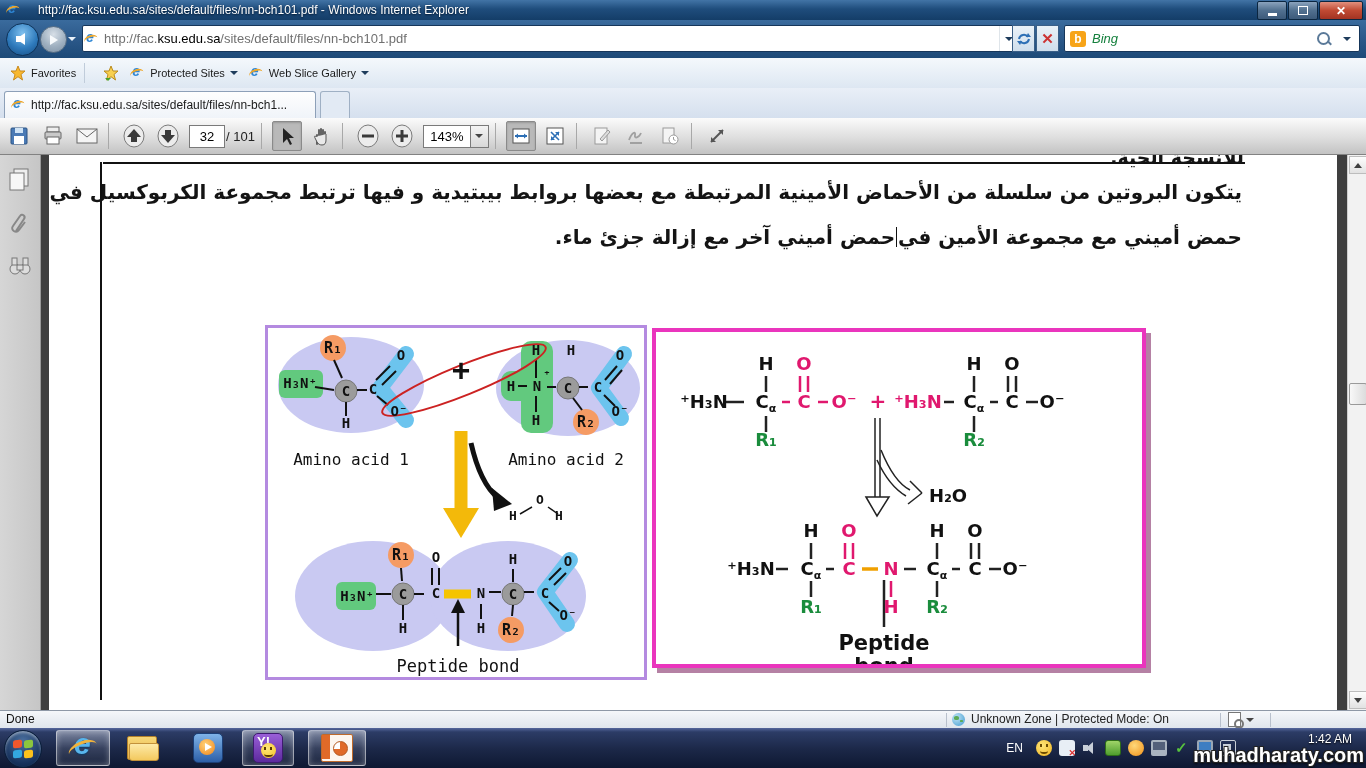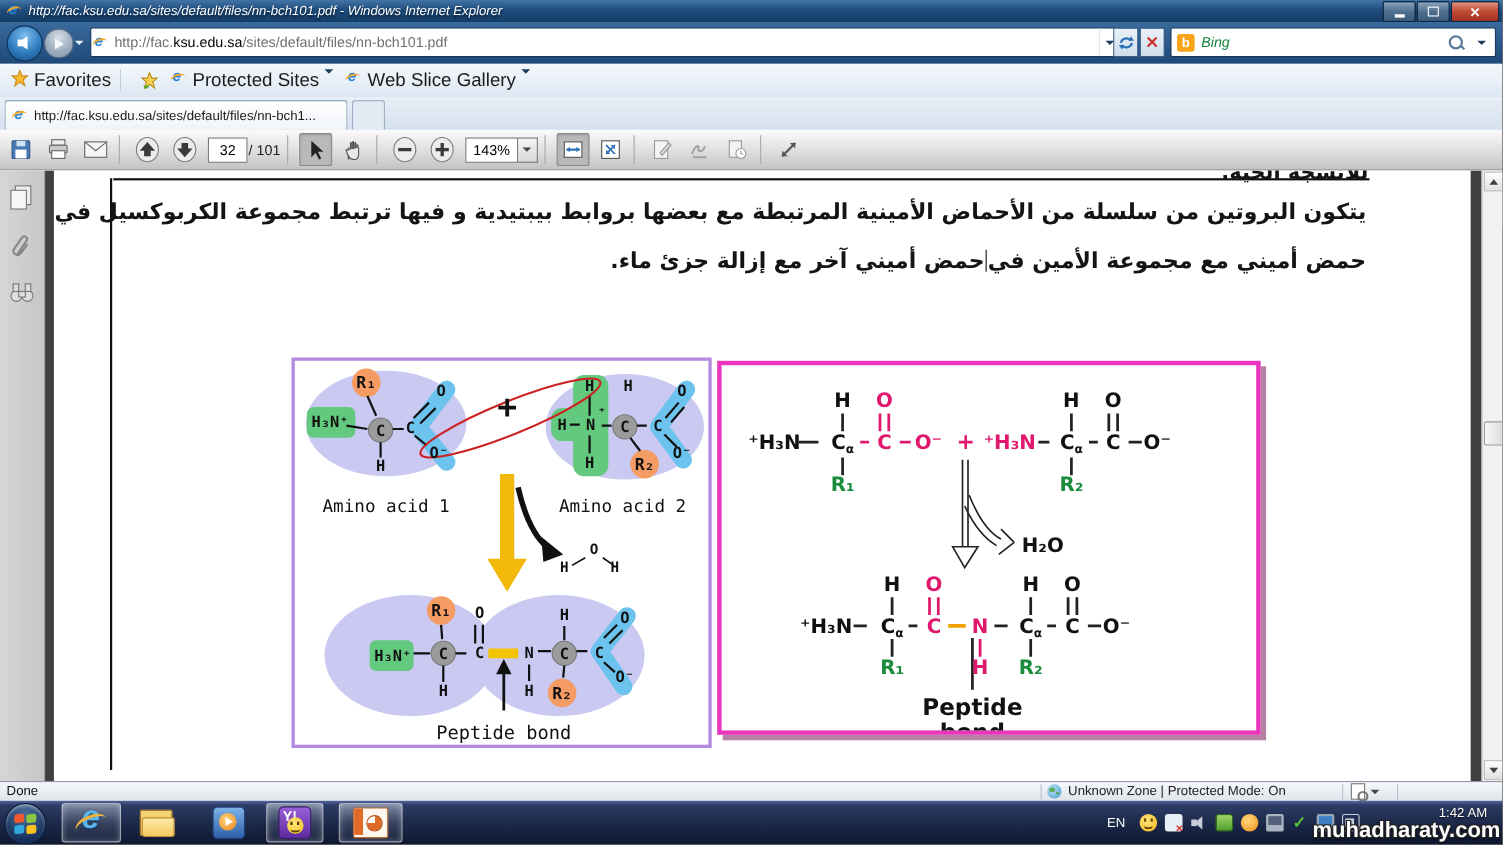--- a/index.html
+++ b/index.html
@@ -2,21 +2,21 @@
 <html><head>
 <meta charset="utf-8">
 <style>
   html,body{margin:0;padding:0;background:#000;}
   .screen{position:relative;width:1366px;height:768px;overflow:hidden;
     font-family:"Liberation Sans",sans-serif;background:#e8e8e8;}
   
   .titlebar{position:absolute;left:0;top:0;width:1366px;height:20px;
     background:linear-gradient(#4274a6 0%,#1f4d7c 45%,#143d68 100%);
     display:flex;align-items:center;padding-left:5px;box-sizing:border-box;}
-  .titletext{color:#fff;font-size:12px;margin-left:5px;text-shadow:0 1px 2px #00152b;white-space:nowrap;font-style:italic;}
+  .titletext{color:#fff;font-size:12px;margin-left:17px;text-shadow:0 1px 2px #00152b;white-space:nowrap;}
   .winbtns{position:absolute;right:3px;top:1px;display:flex;}
   .winbtn{width:28px;height:17px;margin-left:1px;border:1px solid #0b2640;border-radius:2px;
     background:linear-gradient(#8ba3bd,#51708f 50%,#3c5a7a);display:flex;align-items:center;justify-content:center;}
   .winbtn.close{width:42px;background:linear-gradient(#e2907e,#c04a33 50%,#a33322);}
   .glyph-min{width:9px;height:3px;background:#fff;margin-top:7px;}
   .glyph-max{width:8px;height:7px;border:1px solid #fff;background:transparent;}
   .glyph-x{color:#fff;font-size:12px;font-weight:bold;line-height:1;}
   
   .addrrow{position:absolute;left:0;top:20px;width:1366px;height:38px;
     background:linear-gradient(#3a6b9d 0%,#2a5788 55%,#1d4a78 100%);}
@@ -44,21 +44,21 @@
     border:1px solid #16365a;border-radius:2px;display:flex;align-items:center;box-sizing:border-box;}
   .binglogo{width:16px;height:16px;margin-left:5px;background:#f7a418;border-radius:3px;color:#fff;
     font-weight:bold;font-size:12px;display:flex;align-items:center;justify-content:center;}
   .bingtext{font-size:13px;font-style:italic;color:#15803d;margin-left:6px;}
   .mag{margin-left:auto;width:9px;height:9px;border:2px solid #5b7astrong;border:2px solid #5b7a99;border-radius:50%;position:relative;}
   .mag::after{content:"";position:absolute;left:8px;top:8px;width:5px;height:2px;background:#5b7a99;transform:rotate(45deg);}
   .search-dd{width:18px;display:flex;justify-content:center;margin-right:3px;margin-left:8px;}
   
   .favrow{position:absolute;left:0;top:58px;width:1366px;height:30px;
     background:linear-gradient(#f4f8fc,#dde7f2);border-bottom:1px solid #c3cfde;display:flex;align-items:center;}
-  .favitem{display:flex;align-items:flex-start;margin-left:10px;font-size:17px;color:#1a1a1a;gap:5px;}
+  .favitem{display:flex;align-items:center;margin-left:10px;font-size:11px;color:#1a1a1a;gap:5px;}
   .vsep{width:1px;height:20px;background:#c0ccda;margin:0 8px;}
   .star{width:16px;height:16px;}
   .tabrow{position:absolute;left:0;top:88px;width:1366px;height:30px;
     background:linear-gradient(#e9eff7,#d5e0ee);}
   .tab{position:absolute;left:4px;top:3px;width:312px;height:27px;background:linear-gradient(#fefefe,#f0f4f9);
     border:1px solid #8da0b8;border-bottom:none;border-radius:3px 3px 0 0;display:flex;align-items:center;box-sizing:border-box;}
   .tablabel{font-size:12px;color:#1a1a1a;margin-left:5px;white-space:nowrap;overflow:hidden;text-overflow:ellipsis;max-width:275px;}
   .tabstub{position:absolute;left:320px;top:3px;width:30px;height:27px;background:#e2eaf4;
     border:1px solid #9fb0c4;border-bottom:none;border-radius:3px 3px 0 0;box-sizing:border-box;}
   .cmdbar{position:absolute;right:18px;top:88px;height:30px;display:flex;align-items:center;gap:10px;}

